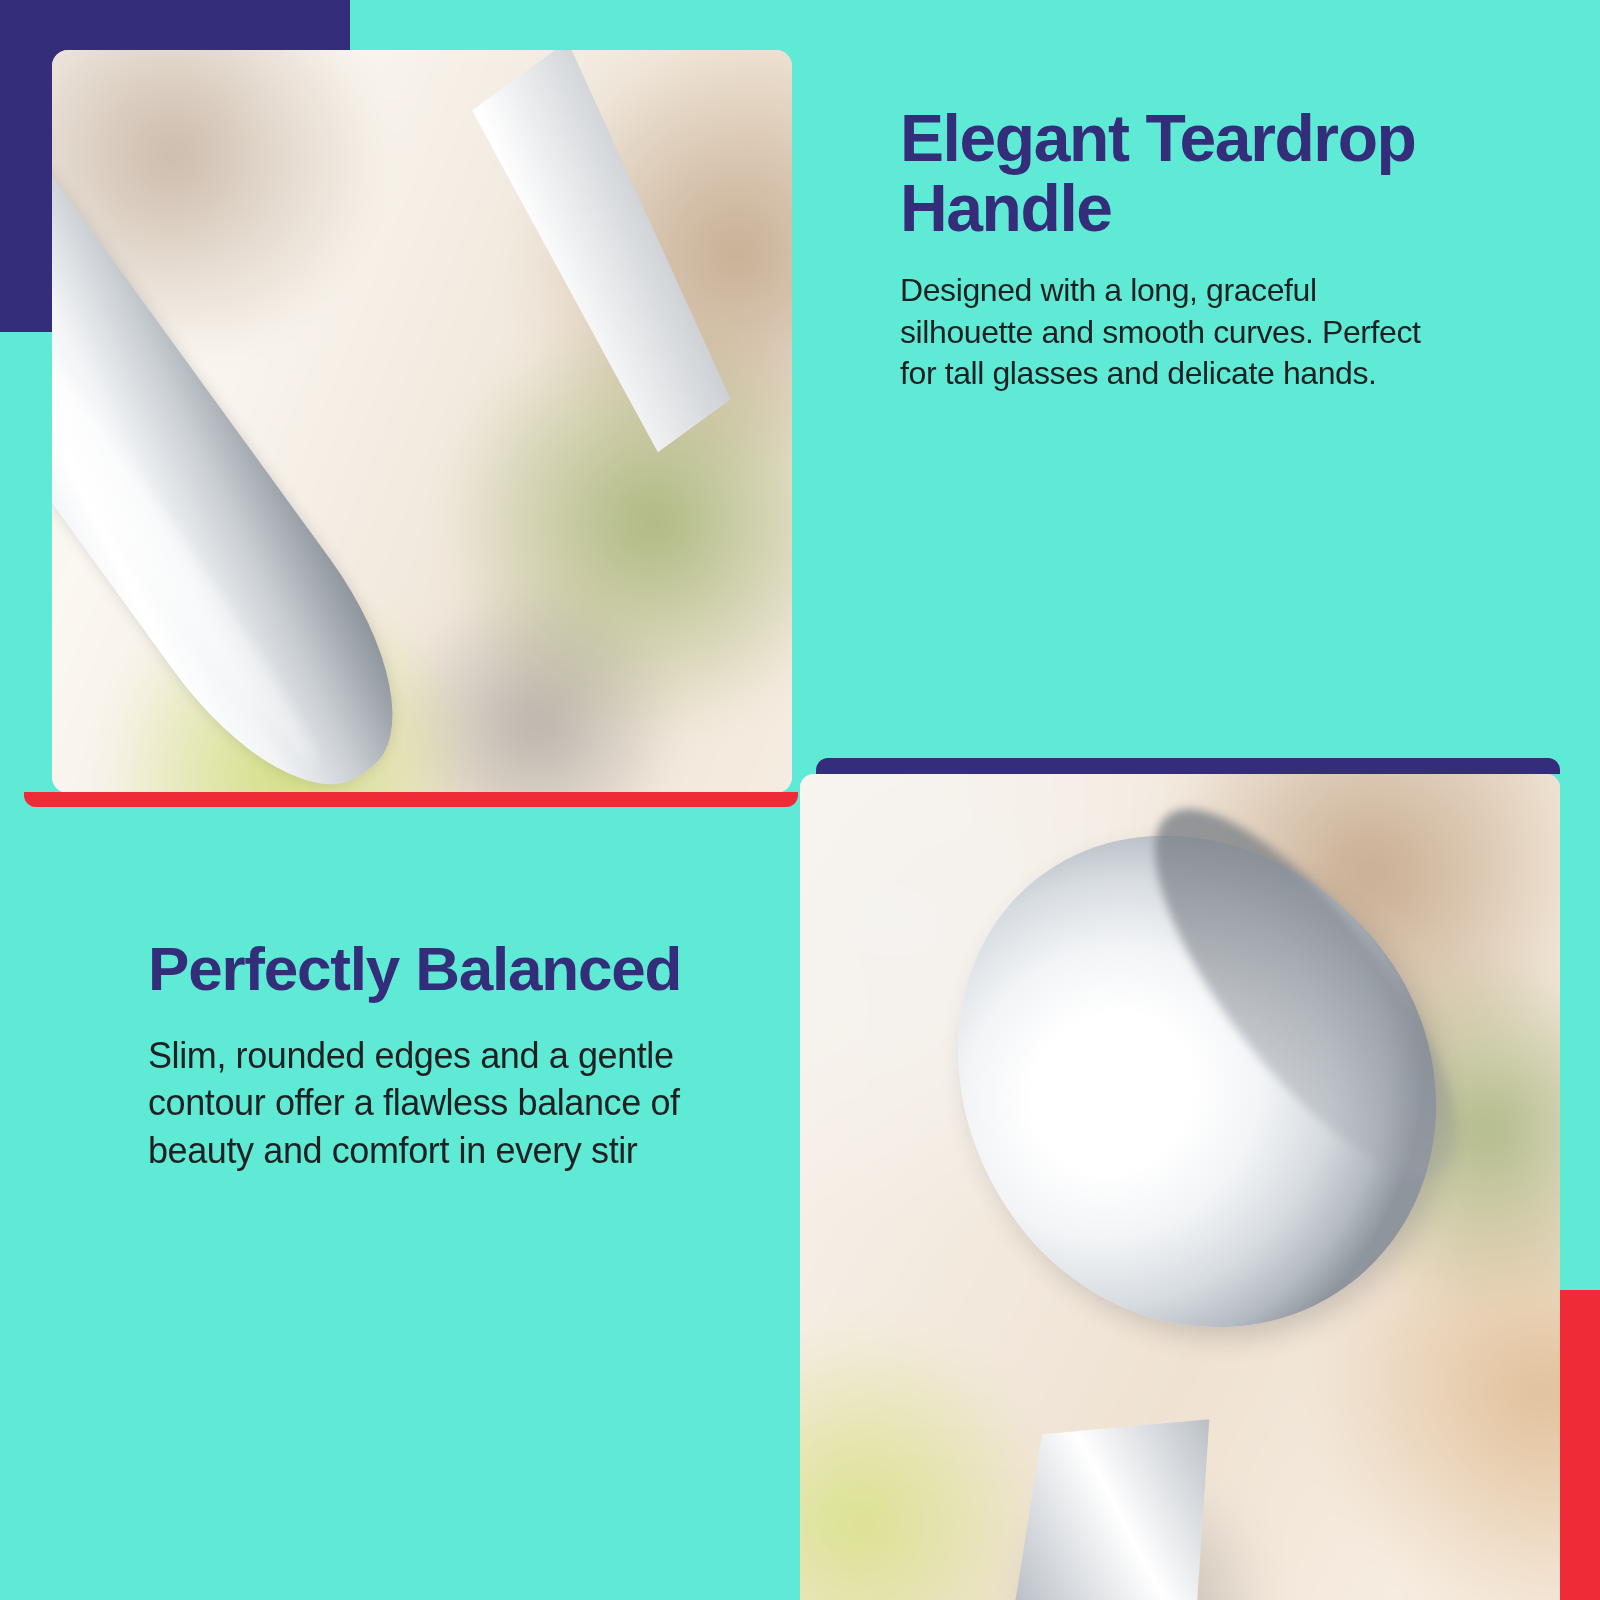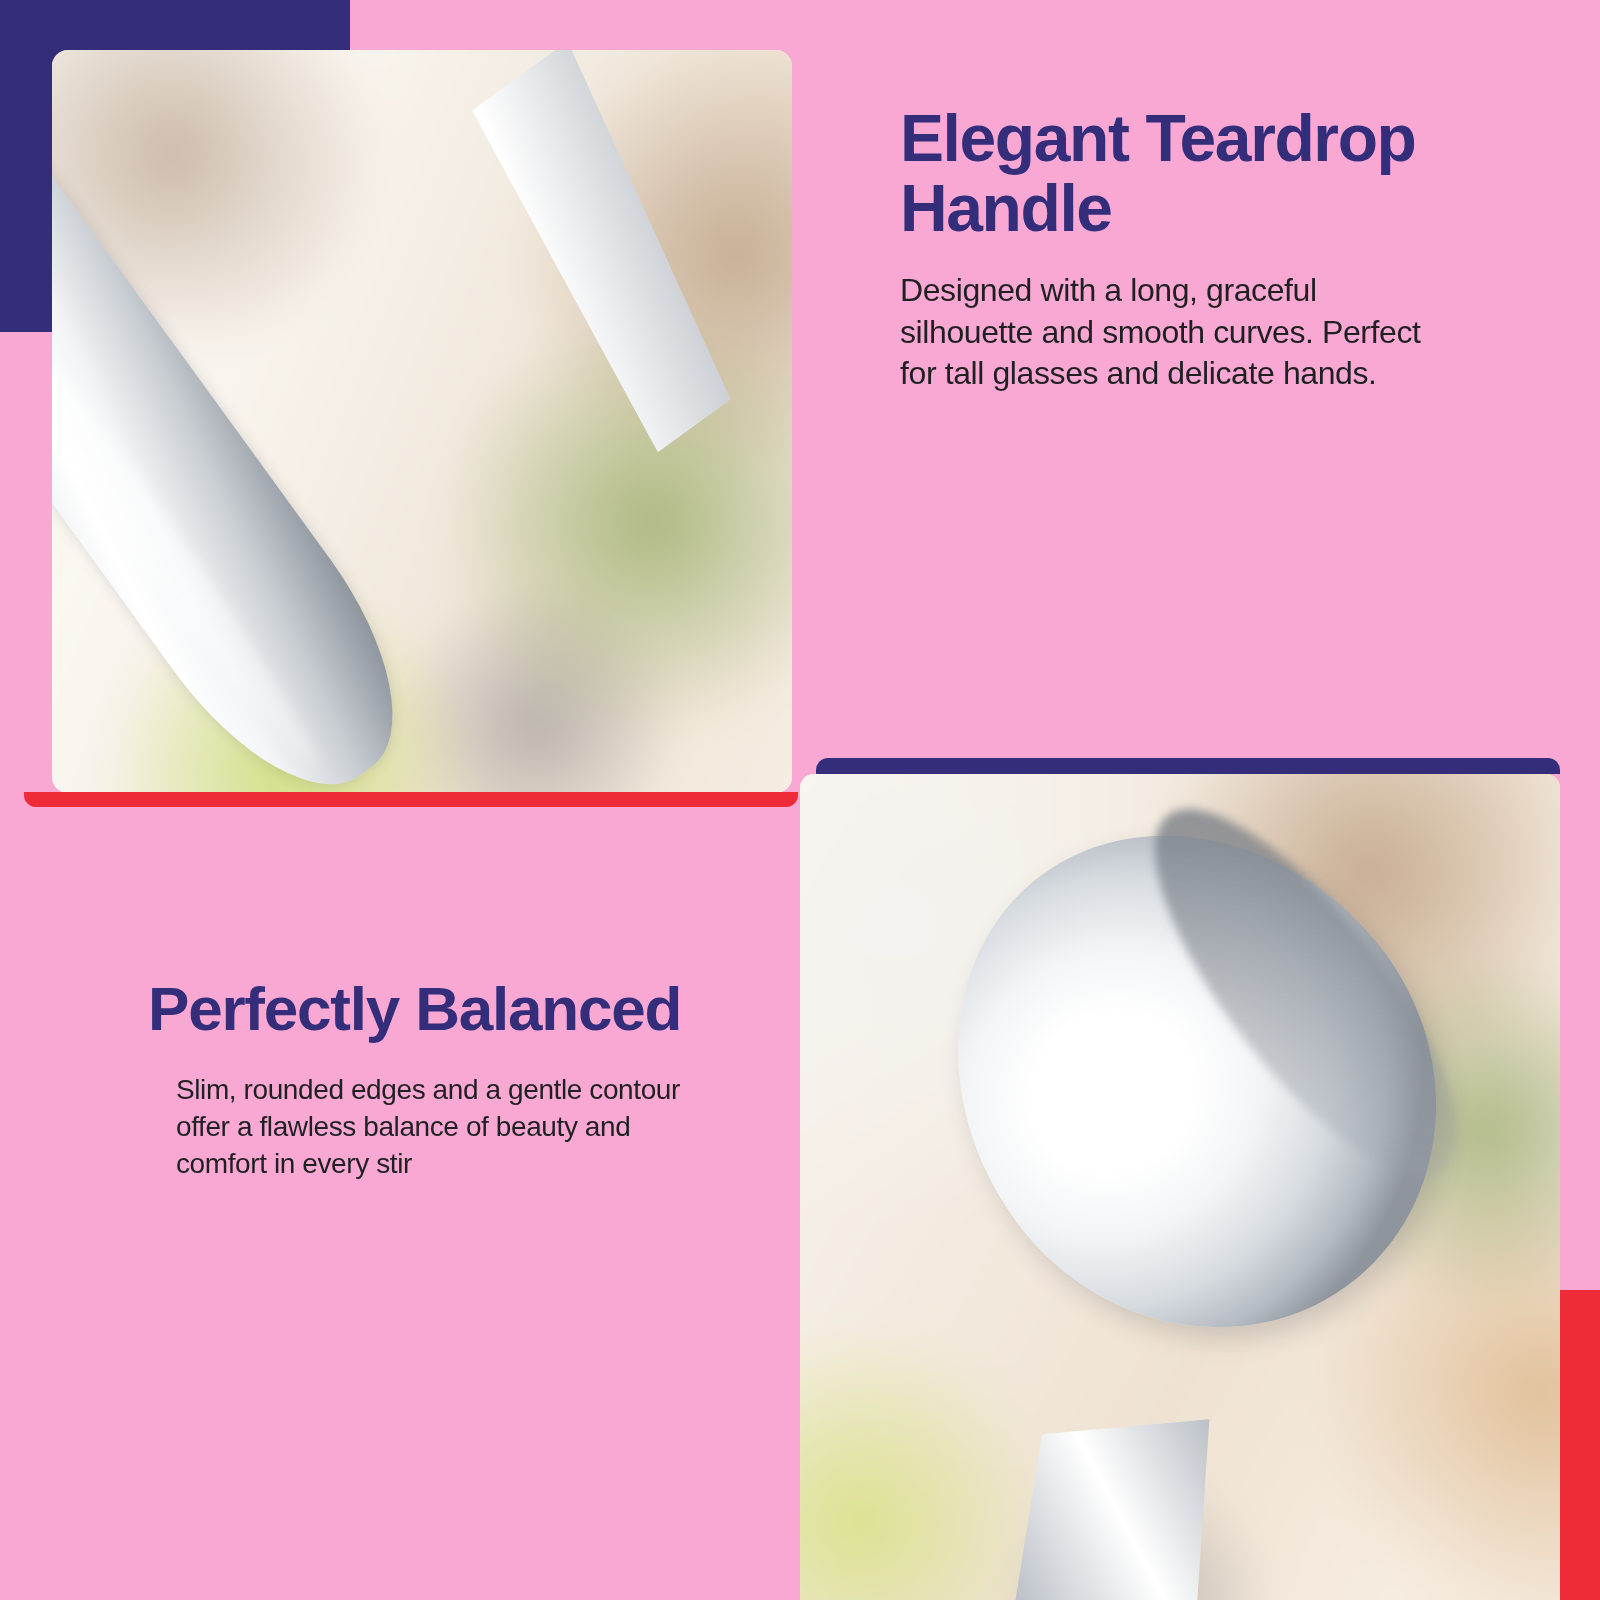--- a/index.html
+++ b/index.html
@@ -5,21 +5,21 @@
   html, body {
     margin: 0;
     padding: 0;
     background: #ffffff;
   }
 
   #canvas {
     position: relative;
     width: 1600px;
     height: 1600px;
-    background: #f9a8d4;
+    background: #5eead4;
     overflow: hidden;
     font-family: "Liberation Sans", sans-serif;
     -webkit-font-smoothing: antialiased;
   }
 
   
   .shape-navy-topleft {
     position: absolute;
     left: -60px;
     top: -60px;
@@ -218,21 +218,21 @@
   
   .text-block { position: absolute; }
 
   .text-right-top {
     left: 900px;
     top: 104px;
     width: 540px;
   }
   .text-left-bottom {
     left: 148px;
-    top: 976px;
+    top: 936px;
     width: 560px;
   }
 
   h2.title {
     margin: 0;
     color: #332D7A;
     font-weight: 700;
     font-size: 66px;
     line-height: 1.06;
     letter-spacing: -1.4px;
@@ -245,23 +245,22 @@
   p.body {
     margin: 26px 0 0 0;
     color: #1f2022;
     font-weight: 400;
     font-size: 32px;
     line-height: 1.30;
     letter-spacing: -0.4px;
   }
   .text-left-bottom p.body {
     margin-top: 30px;
-    font-size: 28px;
+    font-size: 36px;
     line-height: 1.32;
-    margin-left: 28px;
   }
 </style>
 </head>
 <body>
 
 <div id="canvas">
 
   <div class="shape-navy-topleft"></div>
 
   <div class="shape-red-bottomright"></div>

